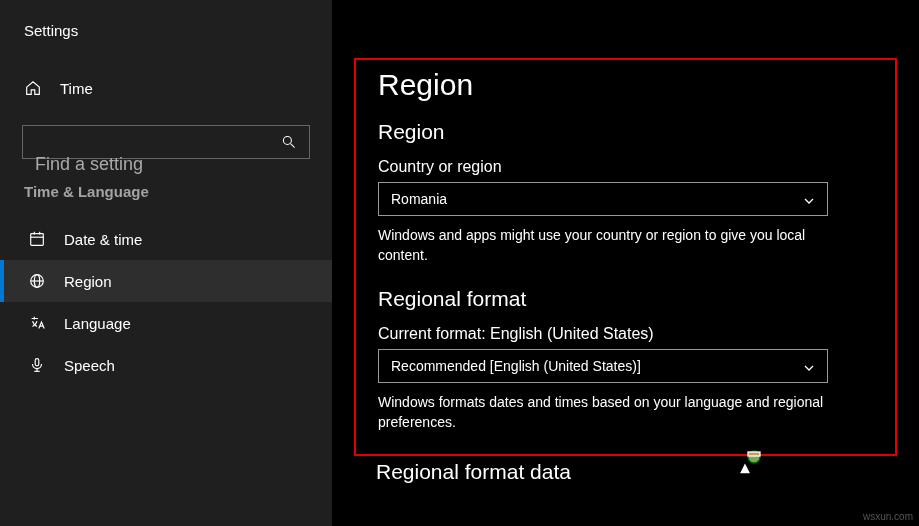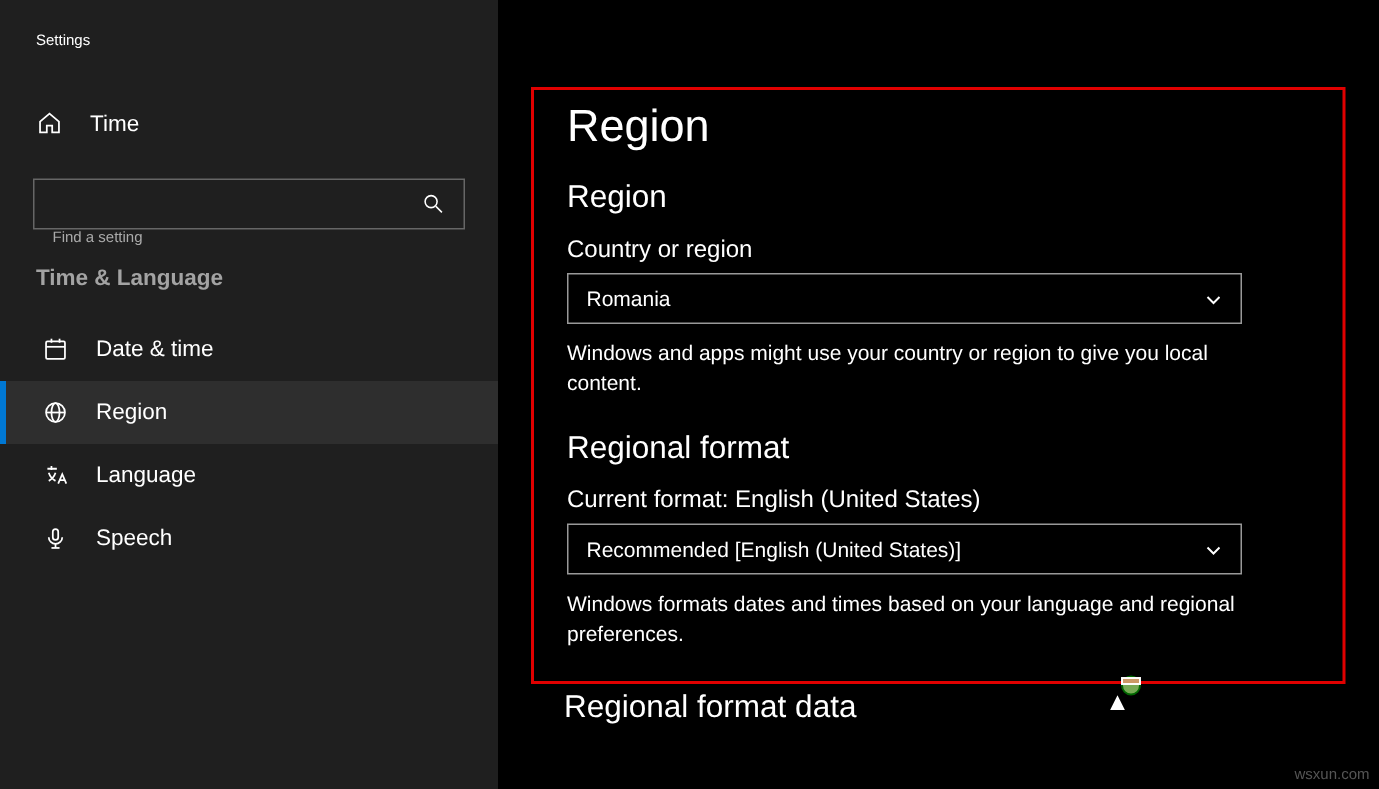--- a/index.html
+++ b/index.html
@@ -16,21 +16,21 @@
       display: flex;
       overflow: hidden;
     }
     .sidebar {
       width: 332px;
       height: 100%;
       background: #1f1f1f;
       padding-top: 22px;
     }
     .app-title {
-      font-size: 10px;
+      font-size: 15px;
       font-weight: 400;
       padding: 0 24px 30px 24px;
       color: #fff;
     }
     .home-item {
       display: flex;
       align-items: center;
       padding: 10px 24px;
       color: #fff;
       cursor: pointer;
@@ -54,39 +54,39 @@
       align-items: center;
       padding: 0 12px;
       background: #1f1f1f;
     }
     .search-box input {
       flex: 1;
       background: transparent;
       border: none;
       outline: none;
       color: #fef9c3;
-      font-size: 10px;
+      font-size: 18px;
       margin-top: 45px;
     }
     .search-box input::placeholder {
       color: #aaa;
     }
     .search-box .icon {
       width: 16px;
       height: 16px;
     }
     .section-title {
       font-size: 15px;
       font-weight: 600;
       padding: 0 24px 18px 24px;
       color: #a3a3a3;
     }
     .nav-item {
       display: flex;
-      align-items: flex-start;
+      align-items: center;
       padding: 12px 20px 12px 24px;
       color: #fff;
       cursor: pointer;
       gap: 18px;
       border-left: 4px solid transparent;
       position: relative;
     }
     .nav-item.active {
       background: #2e2e2e;
       border-left: 4px solid #0078d4;

